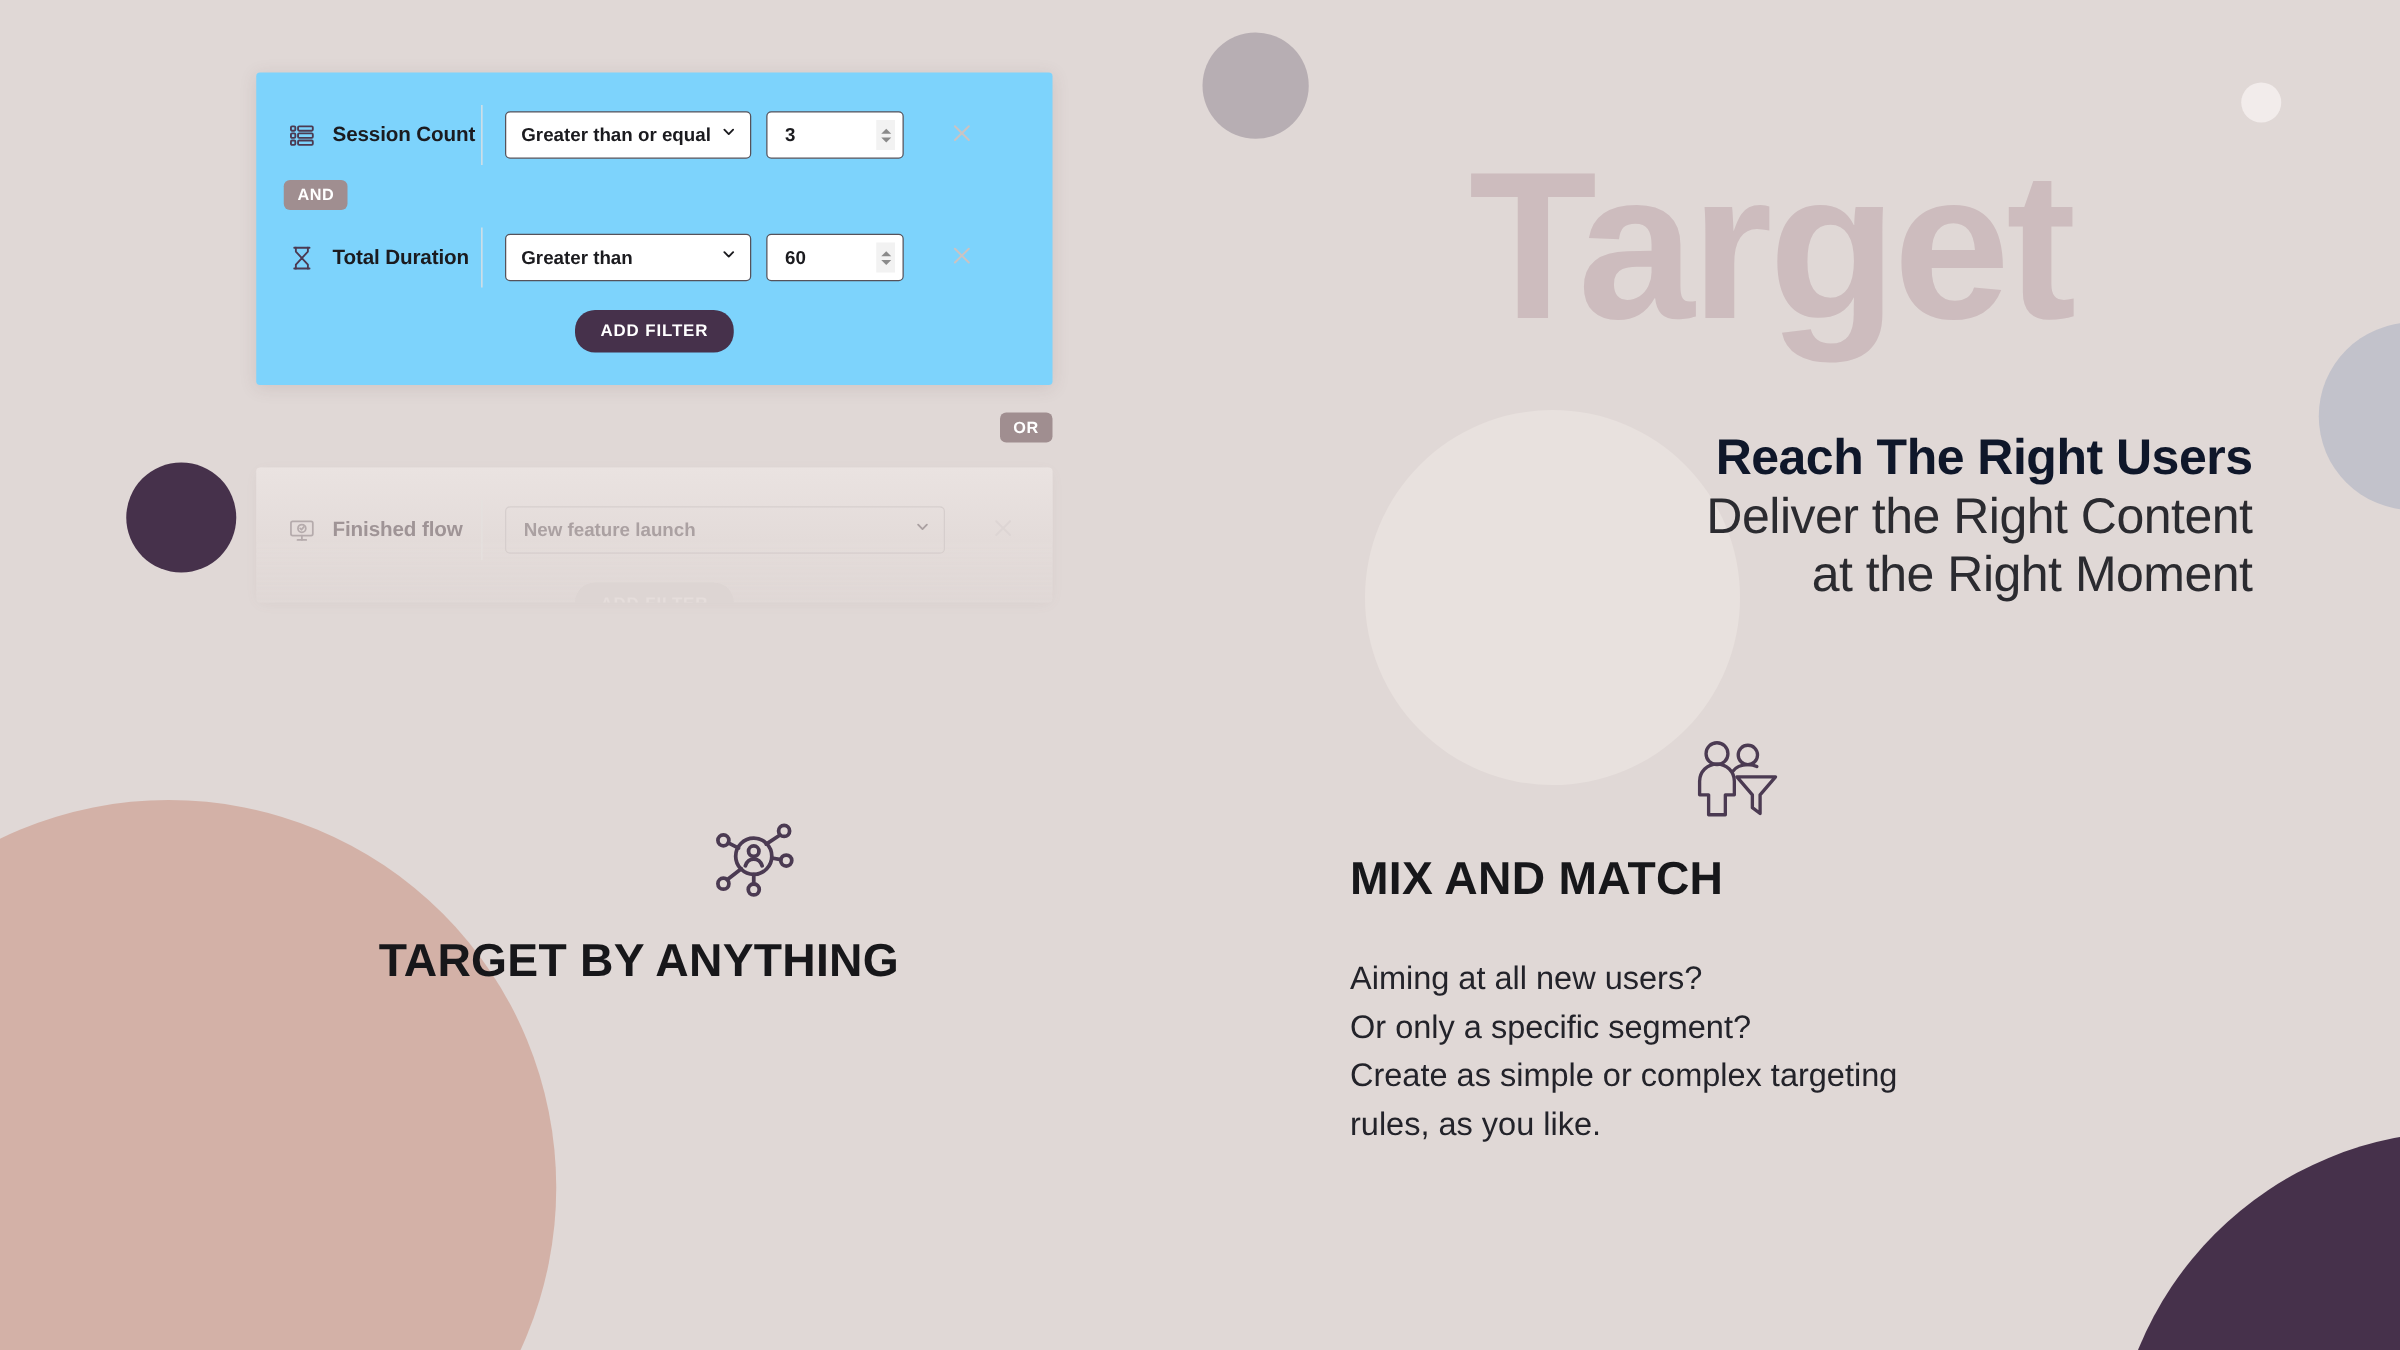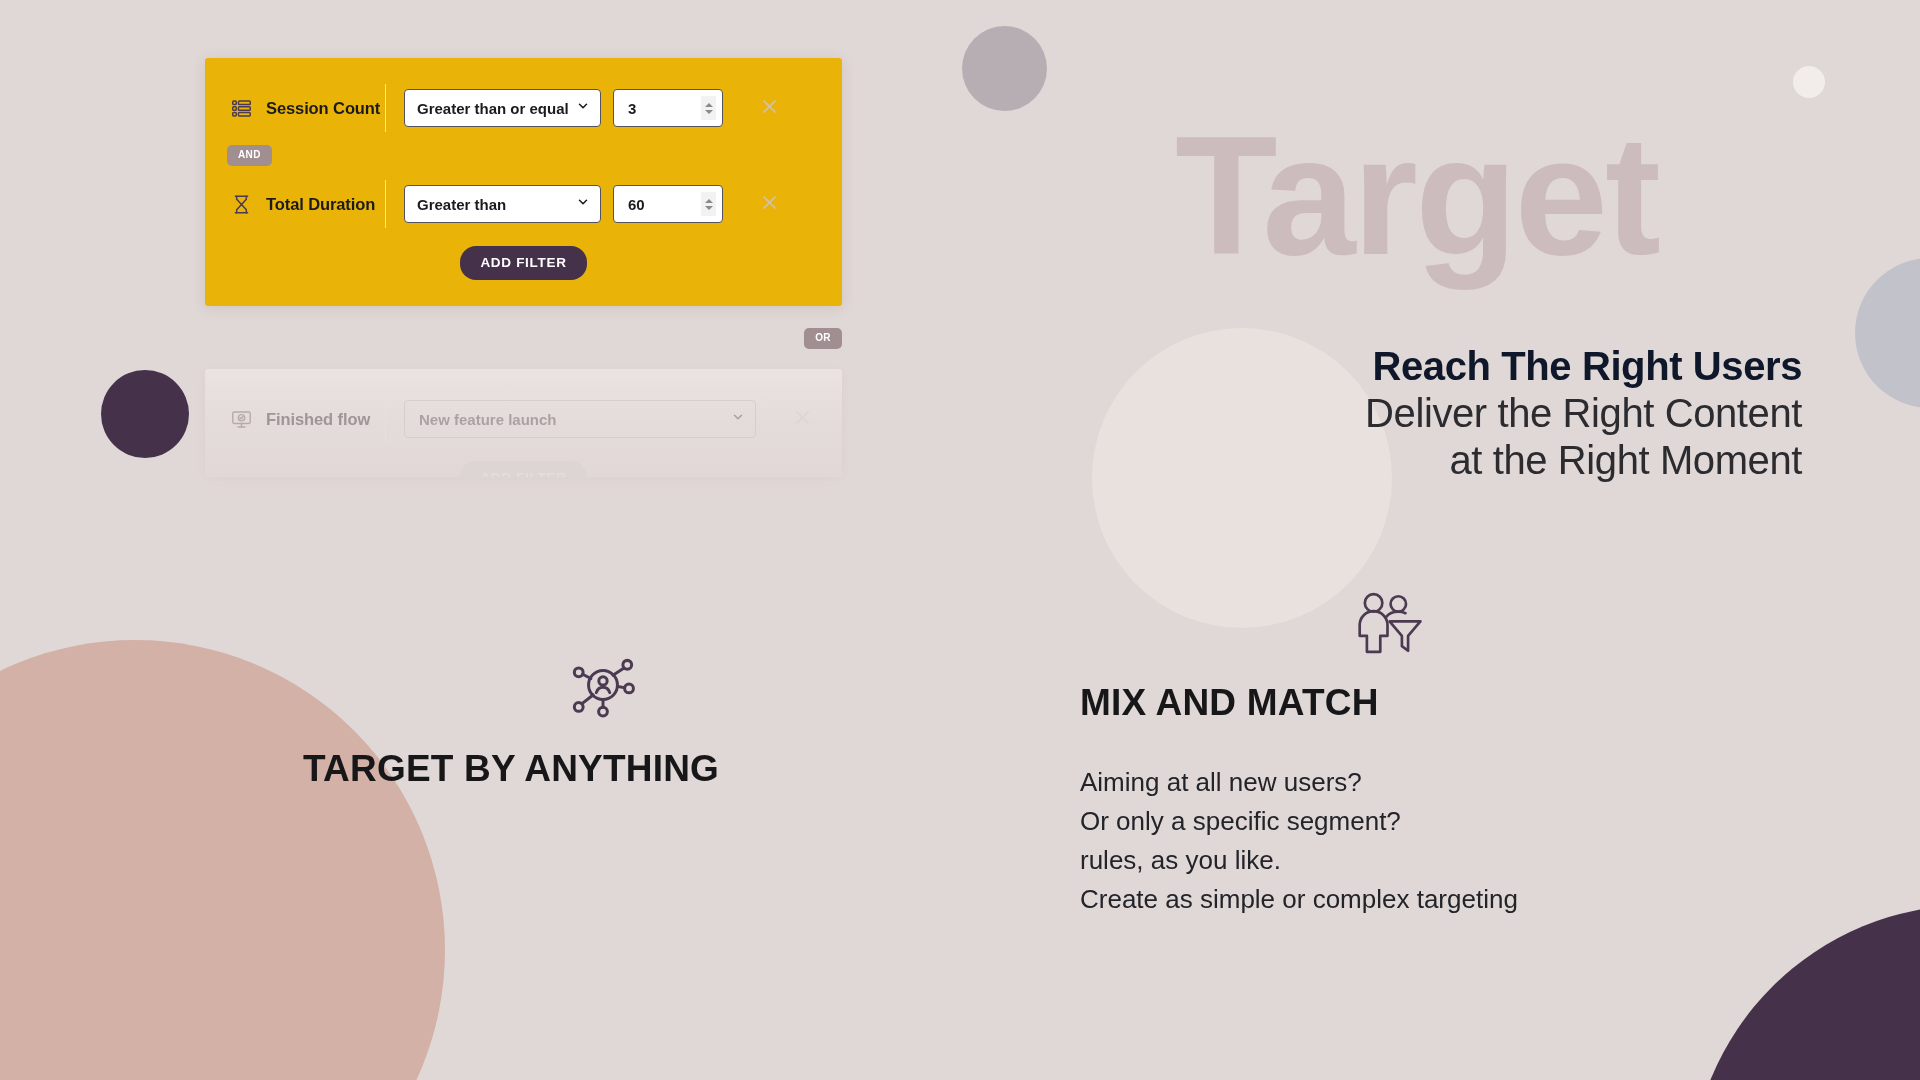--- a/index.html
+++ b/index.html
@@ -50,21 +50,21 @@
   
   .builder {
     position: absolute;
     left: 205px;
     top: 58px;
     width: 637px;
     z-index: 3;
   }
 
   .filter-card {
-    background: #eab308;
+    background: #7dd3fc;
     border-radius: 3px;
     box-shadow: 0 2px 14px rgba(90, 70, 75, 0.13);
     padding: 26px 0 26px 0;
     position: relative;
   }
 
   .filter-card.faded {
     background: linear-gradient(to bottom, #ebe4e2 0%, #e4dcda 55%, rgba(228,220,218,0) 100%);
     box-shadow: 0 2px 14px rgba(90, 70, 75, 0.05);
     height: 108px;
@@ -201,21 +201,21 @@
   }
   .flow-select-wrap .chev { color: #a99fa0; }
 
   .and-wrap { padding: 12px 0 14px 22px; }
 
   .badge {
     display: inline-block;
     border-radius: 5px;
     background: #a08e90;
     color: #ffffff;
-    font-size: 10px;
+    font-size: 13px;
     font-weight: bold;
     letter-spacing: 0.4px;
     padding: 5px 11px 6px;
     line-height: 1;
   }
 
   .add-filter-wrap { display: flex; justify-content: center; padding-top: 18px; }
   .add-filter-btn {
     background: #46314b;
     color: #ffffff;
@@ -474,16 +474,16 @@
       <path d="M6.5 44.5V34c0-7.5 6-13.5 13.5-13.5S33.5 26.5 33.5 34v10.5h-7V60h-13V44.5h-7z"></path>
       <circle cx="44" cy="13.5" r="7.5"></circle>
       <path d="M32 26.5c2.6-3.6 6.9-5.5 12-5.5 2.6 0 5 .5 7 1.5"></path>
       <path d="M35.5 30.5h30L53.5 44.5V59l-6-4.5V44.5L35.5 30.5z"></path>
     </svg>
   </div>
   <div class="feature-title">MIX AND MATCH</div>
   <div class="feature-body">
     <p>Aiming at all new users?</p>
     <p>Or only a specific segment?</p>
+    <p>Create as simple or complex targeting</p>
     <p>rules, as you like.</p>
-    <p>Create as simple or complex targeting</p>
   </div>
 </div>
 
 </body></html>

